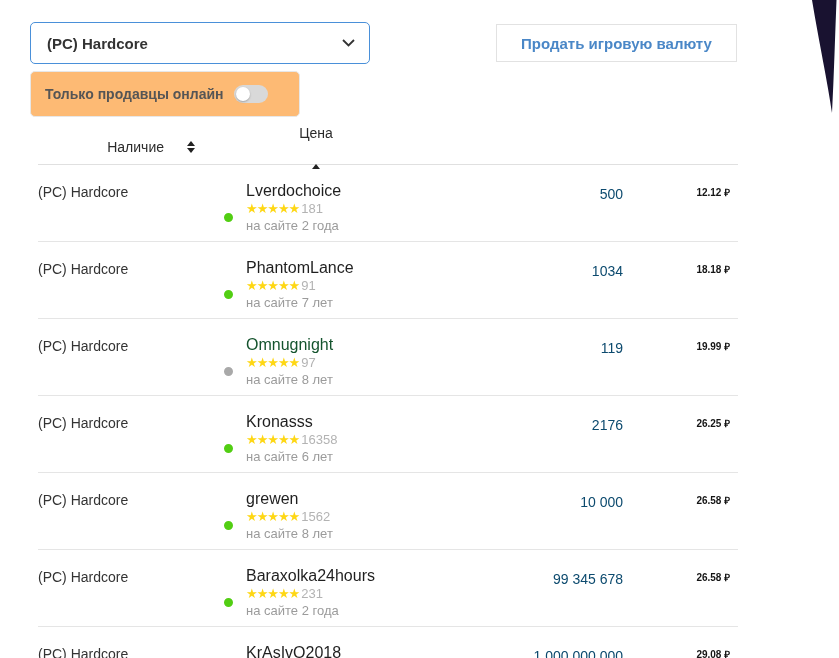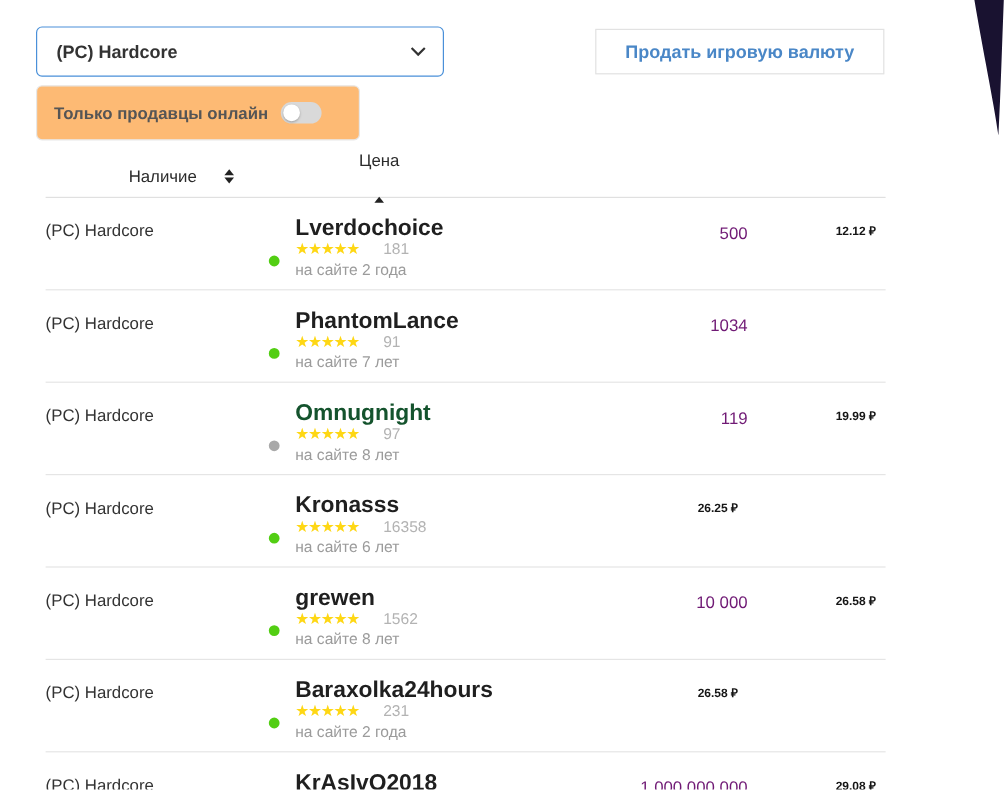--- a/index.html
+++ b/index.html
@@ -52,27 +52,27 @@
   }
   .cell-league { font-size:14px; color:#333; }
   .cell-seller { display:flex; gap:13px; }
   .avatar-wrap { position:relative; width:38px; height:38px; flex:0 0 auto; }
   .avatar { width:38px; height:38px; border-radius:50%; }
   .dot { position:absolute; right:-2px; bottom:-2px; width:13px; height:13px;
          border-radius:50%; border:2px solid #fff; }
   .dot.online  { background:#52ce13; }
   .dot.offline { background:#a9a9a9; }
   .seller-info { display:flex; flex-direction:column; margin-top:-2px; }
-  .seller-name { font-size:19px; font-weight:bold; color:#1f1f1f; line-height:18px; }
+  .seller-name { font-size:16px; font-weight:normal; color:#1f1f1f; line-height:18px; }
   .seller-name.offline-name { color:#14532d; }
   .rating-line { line-height:16px; white-space:nowrap; }
   .stars { color:#fed714; font-size:13px; letter-spacing:-1px; }
-  .review-count { color:#b3b3b3; font-size:13px; margin-left:20px; }
+  .review-count { color:#b3b3b3; font-size:13px; margin-left:2px; }
   .tenure { color:#9b9b9b; font-size:13px; line-height:17px; }
-  .cell-stock { text-align:right; font-size:14px; color:#701a75; padding-top:2px; }
+  .cell-stock { text-align:right; font-size:14px; color:#0c4a6e; padding-top:2px; }
   .cell-price { text-align:right; font-size:10px; font-weight:bold; color:#151515; padding-right:8px; padding-top:1px; }
 </style>
 </head>
 <body>
 
 <div class="league-select">
   <span class="sel-text">(PC) Hardcore</span>
   <svg width="13" height="8" viewBox="0 0 13 8">
     <polyline points="1,1 6.5,6.5 12,1" fill="none" stroke="#333" stroke-width="1.8"></polyline>
   </svg>
@@ -132,20 +132,21 @@
         <span class="avatar" style="background: linear-gradient(155deg, rgb(14, 58, 92) 0%, rgb(27, 128, 181) 45%, rgb(10, 39, 67) 100%);"></span>
         <span class="dot online"></span>
       </span>
       <span class="seller-info">
         <span class="seller-name">PhantomLance</span>
         <span class="rating-line"><span class="stars">★★★★★</span><span class="review-count">91</span></span>
         <span class="tenure">на сайте 7 лет</span>
       </span>
     </div>
     <div class="cell-stock">1034</div>
+    <div class="cell-price">18.18 ₽</div>
   </div>
 
   <div class="row">
     <div class="cell-league">(PC) Hardcore</div>
     <div class="cell-seller">
       <span class="avatar-wrap">
         <span class="avatar" style="background: linear-gradient(140deg, rgb(122, 36, 32) 0%, rgb(192, 69, 43) 40%, rgb(69, 16, 14) 85%);"></span>
         <span class="dot offline"></span>
       </span>
       <span class="seller-info">
@@ -164,20 +165,21 @@
       <span class="avatar-wrap">
         <span class="avatar" style="background: linear-gradient(120deg, rgb(244, 241, 234) 25%, rgb(52, 52, 62) 55%, rgb(122, 34, 48) 85%);"></span>
         <span class="dot online"></span>
       </span>
       <span class="seller-info">
         <span class="seller-name">Kronasss</span>
         <span class="rating-line"><span class="stars">★★★★★</span><span class="review-count">16358</span></span>
         <span class="tenure">на сайте 6 лет</span>
       </span>
     </div>
+    <div class="cell-stock">2176</div>
     <div class="cell-price">26.25 ₽</div>
   </div>
 
   <div class="row">
     <div class="cell-league">(PC) Hardcore</div>
     <div class="cell-seller">
       <span class="avatar-wrap">
         <span class="avatar" style="background: linear-gradient(135deg, rgb(154, 157, 136) 0%, rgb(92, 107, 74) 50%, rgb(46, 58, 39) 100%);"></span>
         <span class="dot online"></span>
       </span>
@@ -197,20 +199,21 @@
       <span class="avatar-wrap">
         <span class="avatar" style="background: linear-gradient(135deg, rgb(228, 212, 174) 0%, rgb(180, 154, 110) 45%, rgb(111, 90, 58) 100%);"></span>
         <span class="dot online"></span>
       </span>
       <span class="seller-info">
         <span class="seller-name">Baraxolka24hours</span>
         <span class="rating-line"><span class="stars">★★★★★</span><span class="review-count">231</span></span>
         <span class="tenure">на сайте 2 года</span>
       </span>
     </div>
+    <div class="cell-stock">99 345 678</div>
     <div class="cell-price">26.58 ₽</div>
   </div>
 
   <div class="row">
     <div class="cell-league">(PC) Hardcore</div>
     <div class="cell-seller">
       <span class="avatar-wrap">
         <span class="avatar" style="background: radial-gradient(circle at 42% 45%, rgb(74, 53, 23) 0%, rgb(26, 21, 48) 55%, rgb(13, 11, 24) 100%);"></span>
         
       </span>

